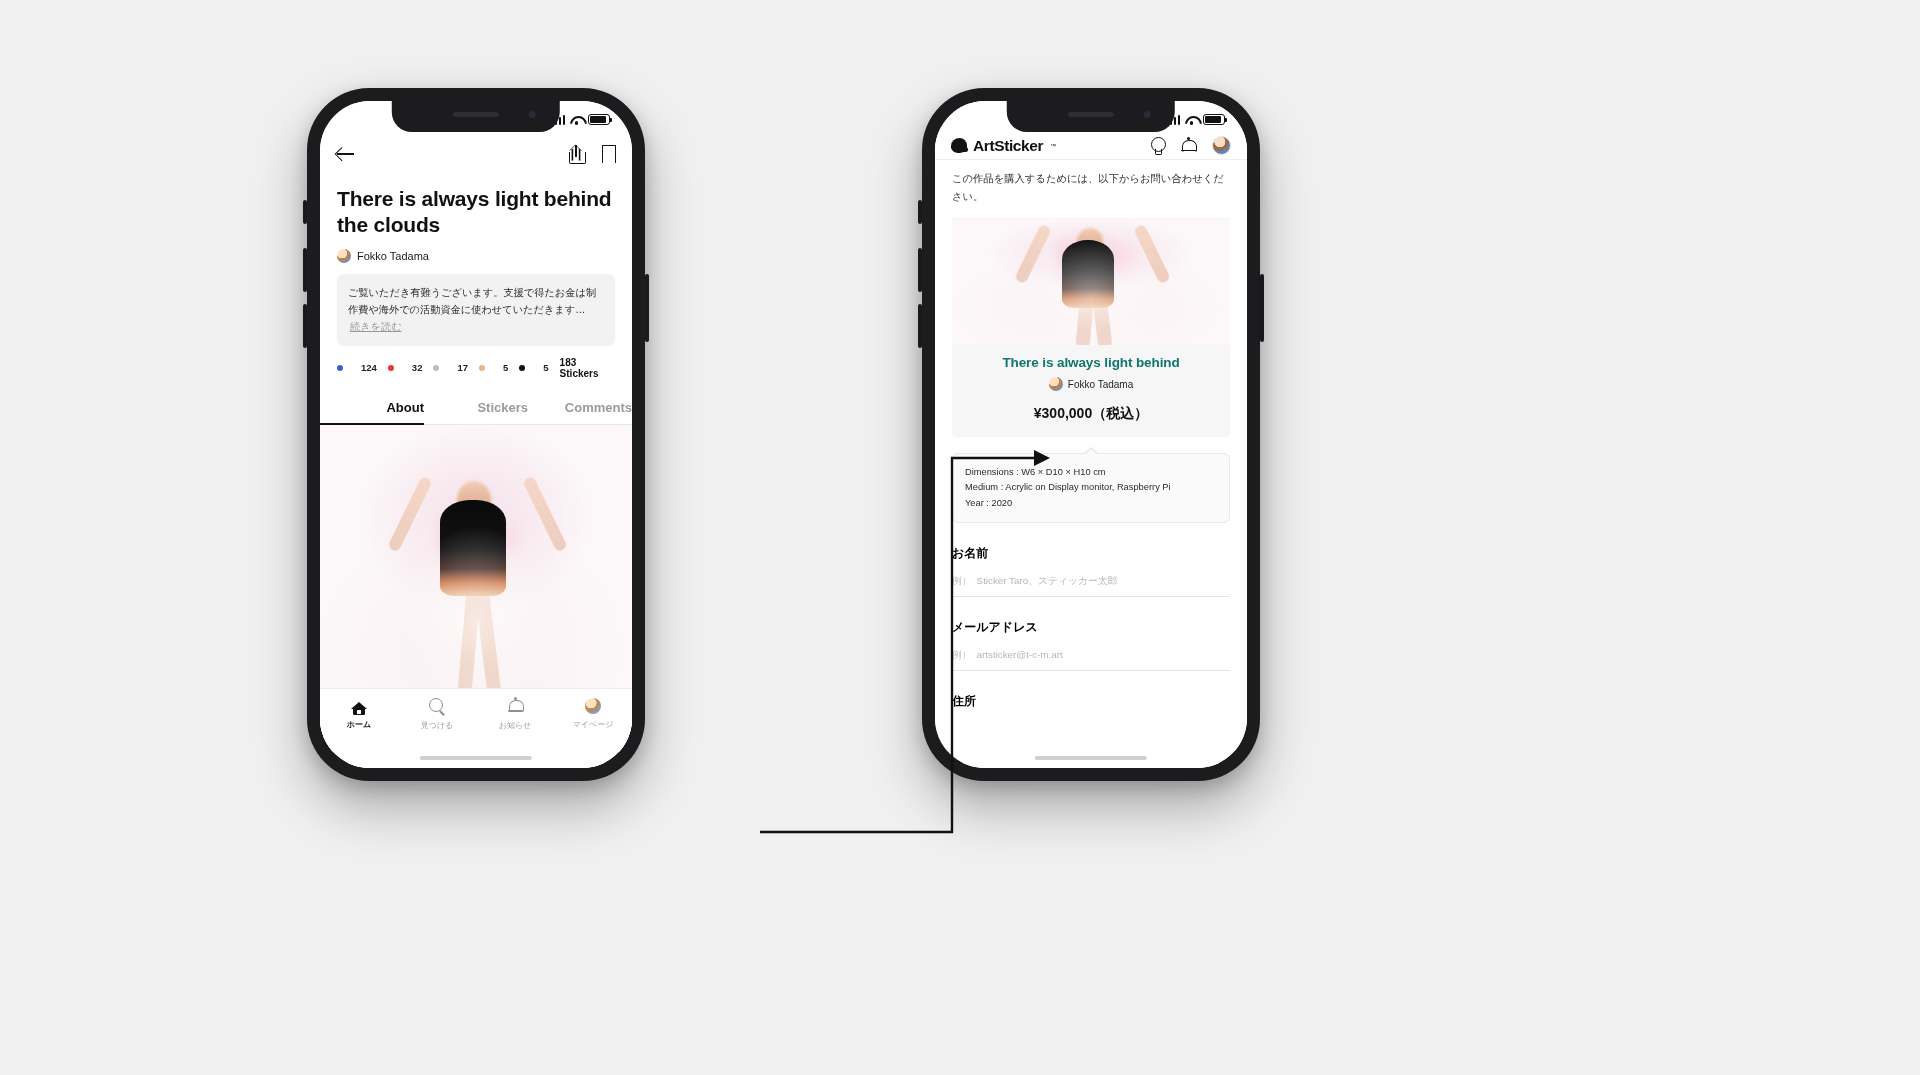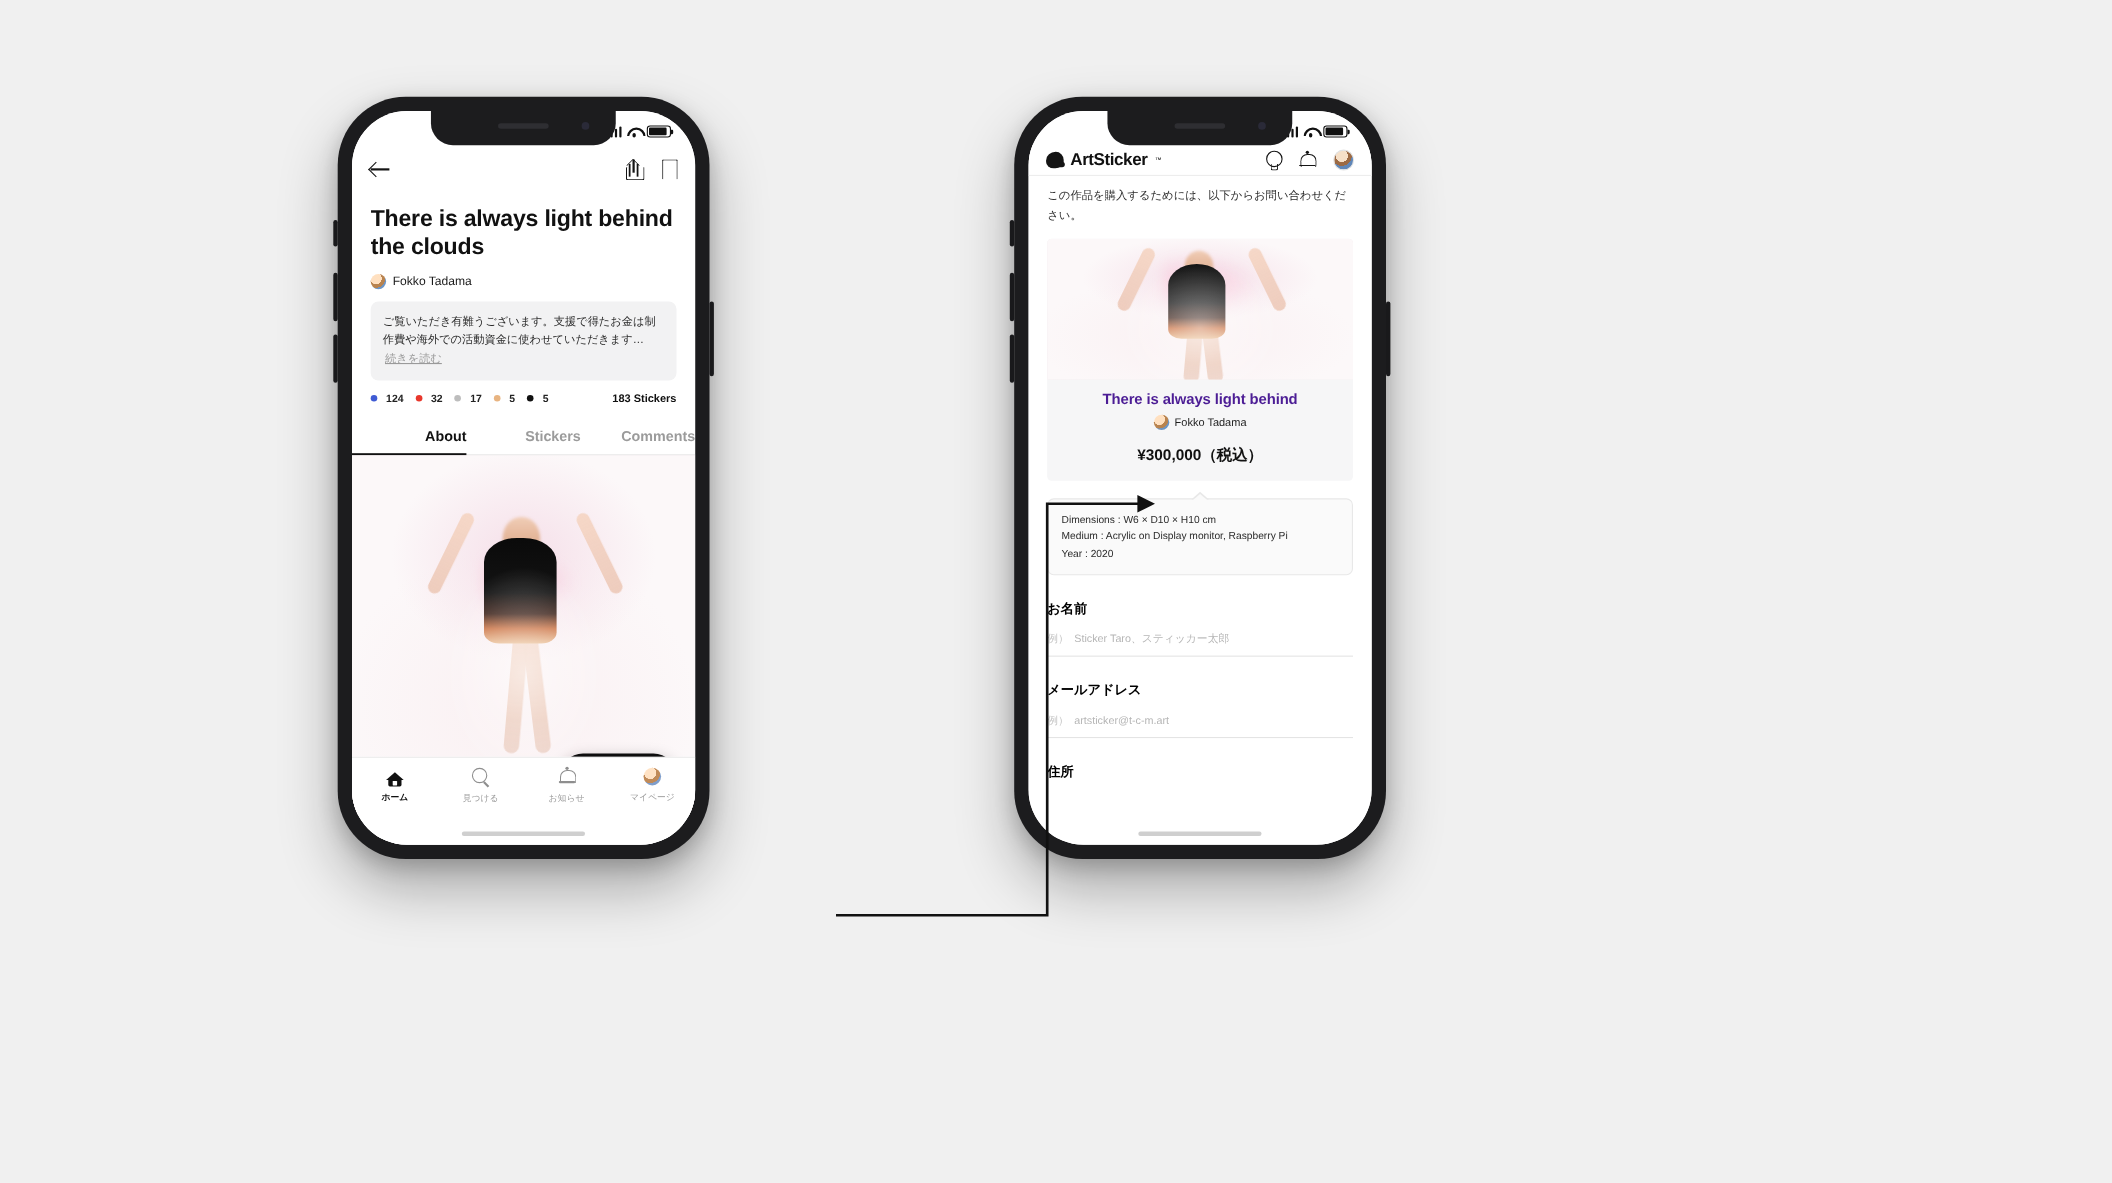--- a/index.html
+++ b/index.html
@@ -165,21 +165,21 @@
     font-size: 10.2px; line-height: 1.68; color: #2a2a2a;
     position: relative;
   }
   .lp-desc .more { color:#9a9a9a; text-decoration: underline; margin-left: 2px; white-space: nowrap; }
 
   .lp-stats {
     display:flex; align-items:center; gap:11px;
     padding: 11px 17px 0 17px;
     font-size: 9.5px; font-weight: 700; color:#222;
   }
-  .stat { display:flex; align-items:center; gap:8px; }
+  .stat { display:flex; align-items:center; gap:18px; }
   .dot { width:6px;height:6px;border-radius:50%; flex:none; }
   .lp-stats .total { margin-left:auto; font-size:10px; font-weight:700; color:#111; }
 
   .lp-tabs {
     display:flex; margin-top: 12px; border-bottom: 1px solid #e6e6e6;
   }
   .lp-tab {
     flex:1; text-align:right; padding: 9px 0 9px 0;
     font-size: 13px; color:#9b9b9b; font-weight:600; cursor:pointer;
     position:relative;
@@ -395,21 +395,21 @@
     margin: 0 17px; background:#f6f6f7; border-radius: 4px;
     padding-bottom: 14px; overflow:hidden;
   }
   .rp-artimg {
     position:relative; height: 128px; overflow:hidden;
     background: #f7f2f4;
   }
   .rp-artimg .art-bg { border-radius: 0; }
   .rp-art-title {
     text-align:center; font-size: 13.5px; font-weight: 700;
-    color:#4c1d95; padding: 10px 10px 0 10px; letter-spacing:-0.1px;
+    color:#0f766e; padding: 10px 10px 0 10px; letter-spacing:-0.1px;
   }
   .rp-art-artist {
     display:flex; align-items:center; justify-content:center; gap:5px;
     font-size: 10px; color:#1e1e1e; padding-top: 7px;
   }
   .rp-art-price {
     text-align:center; font-size: 14px; font-weight: 700;
     color:#111; padding-top: 14px;
   }
 

